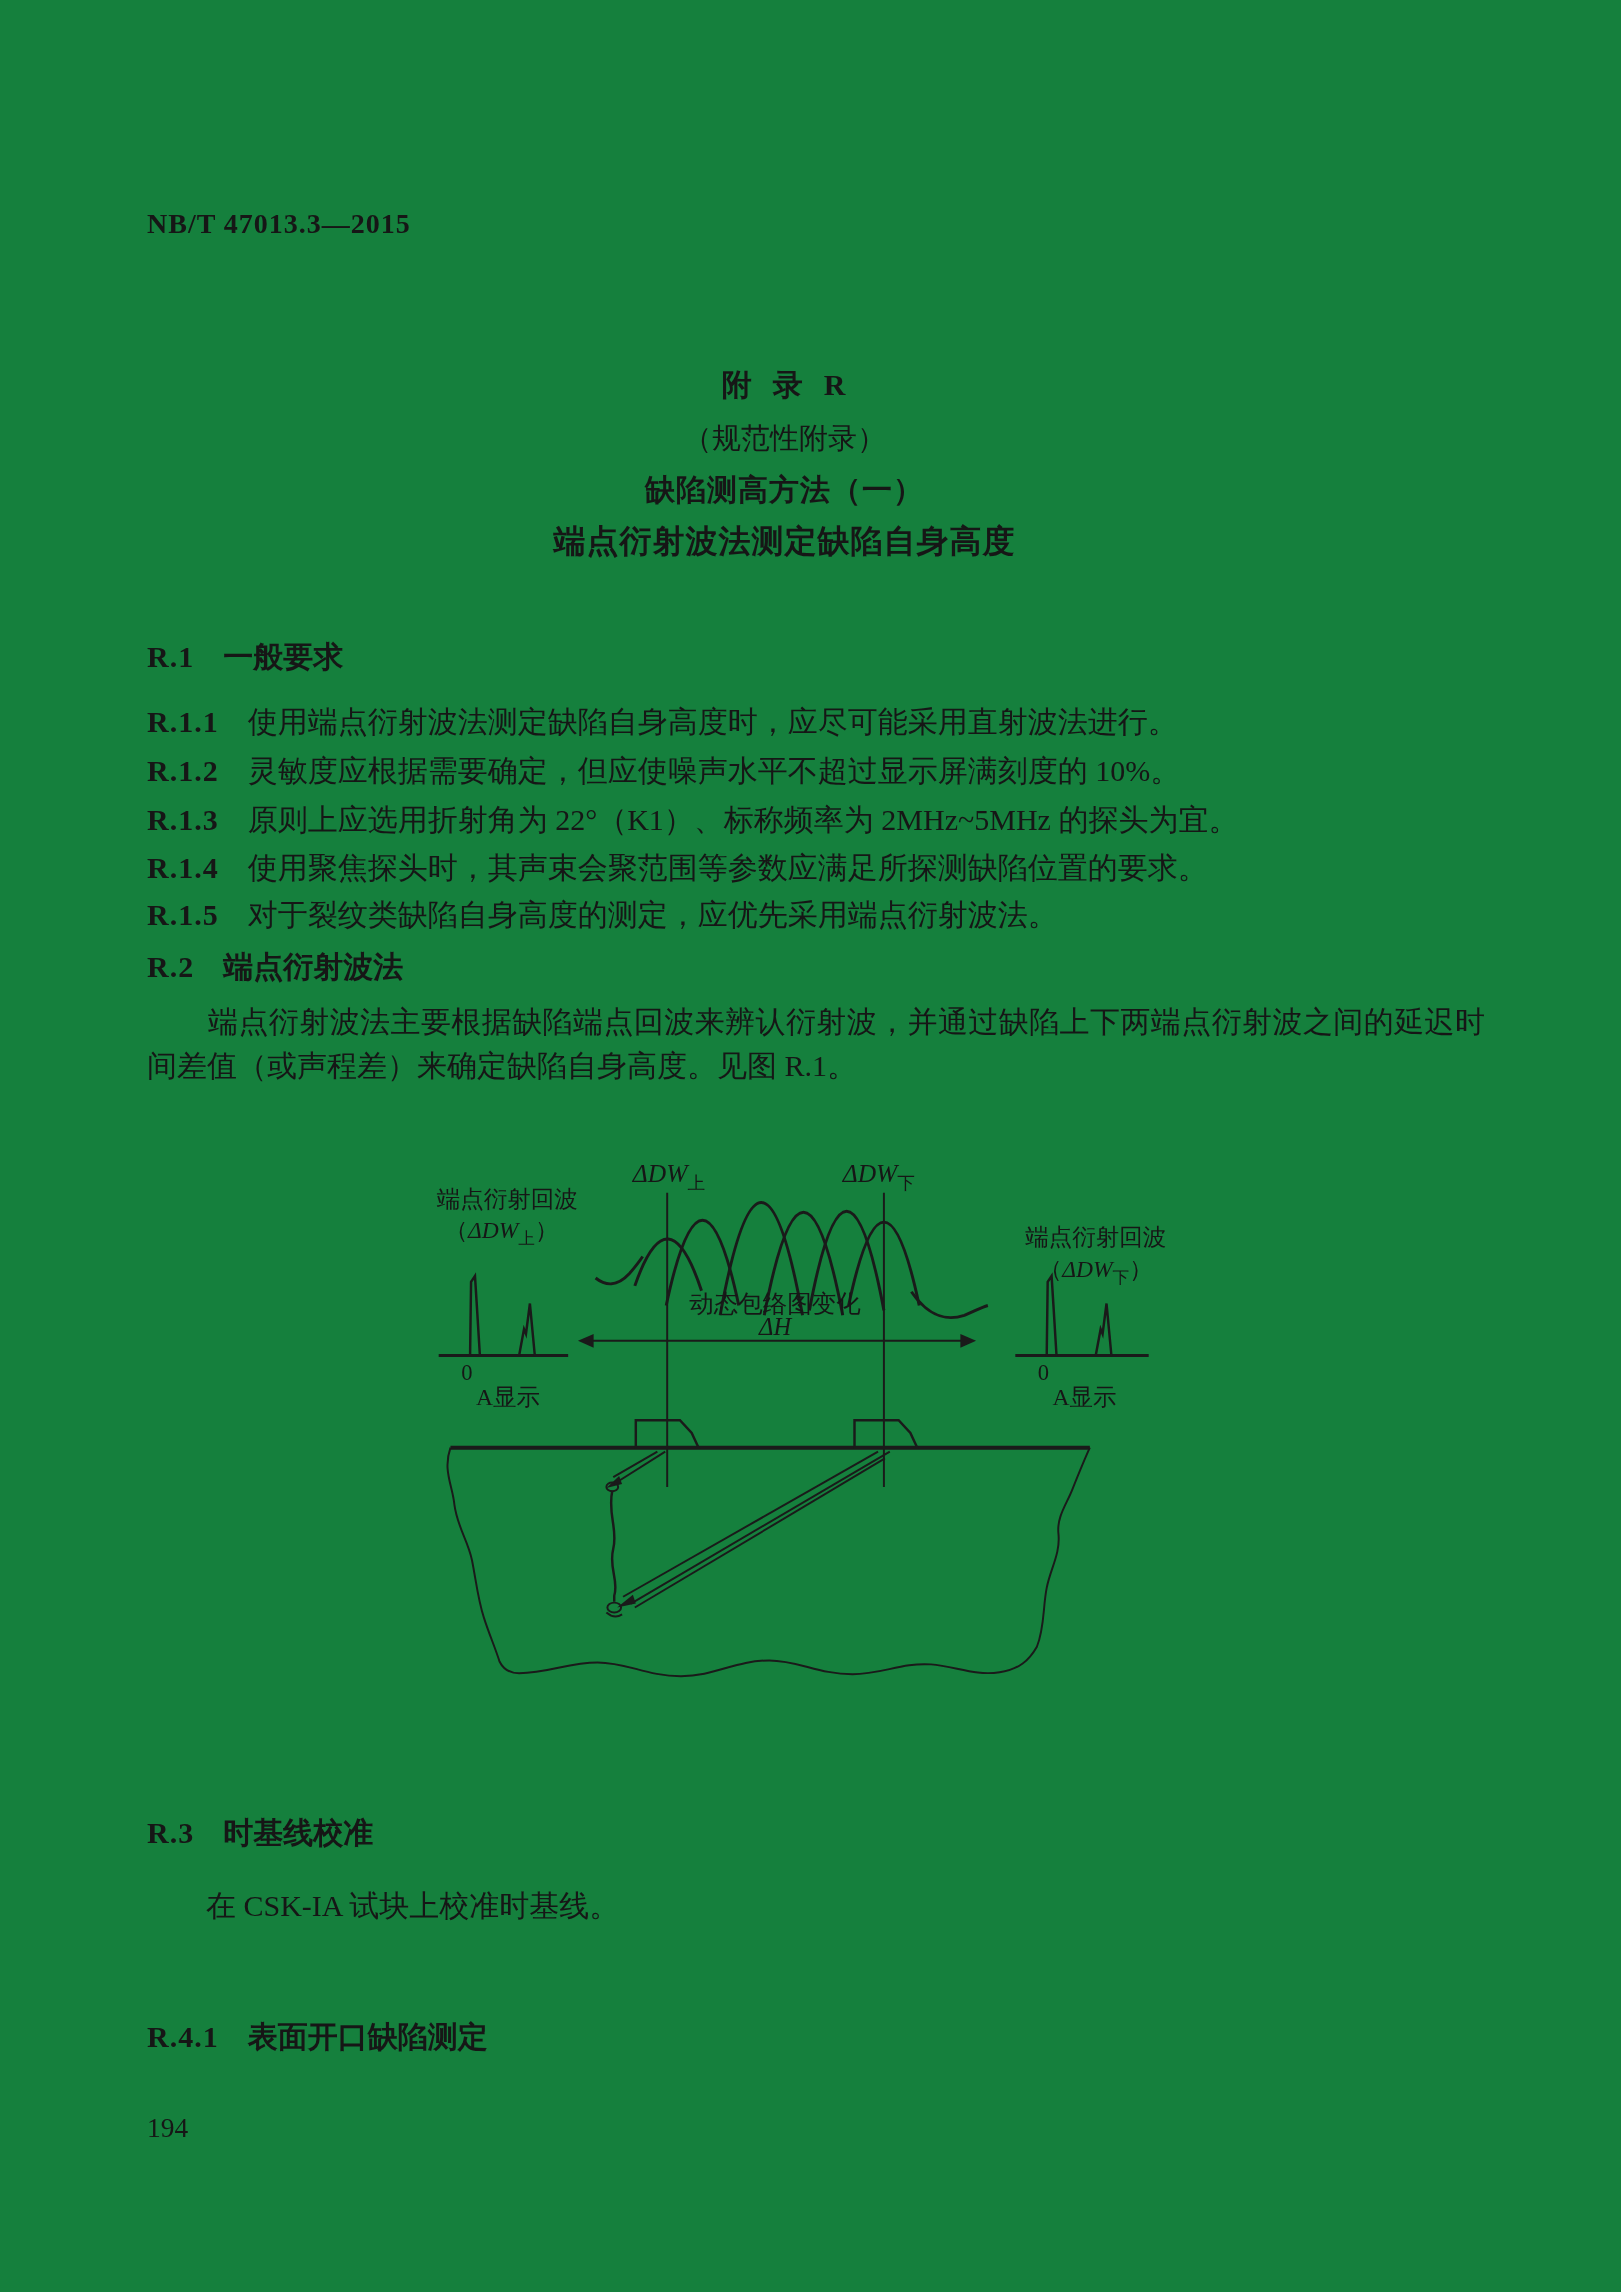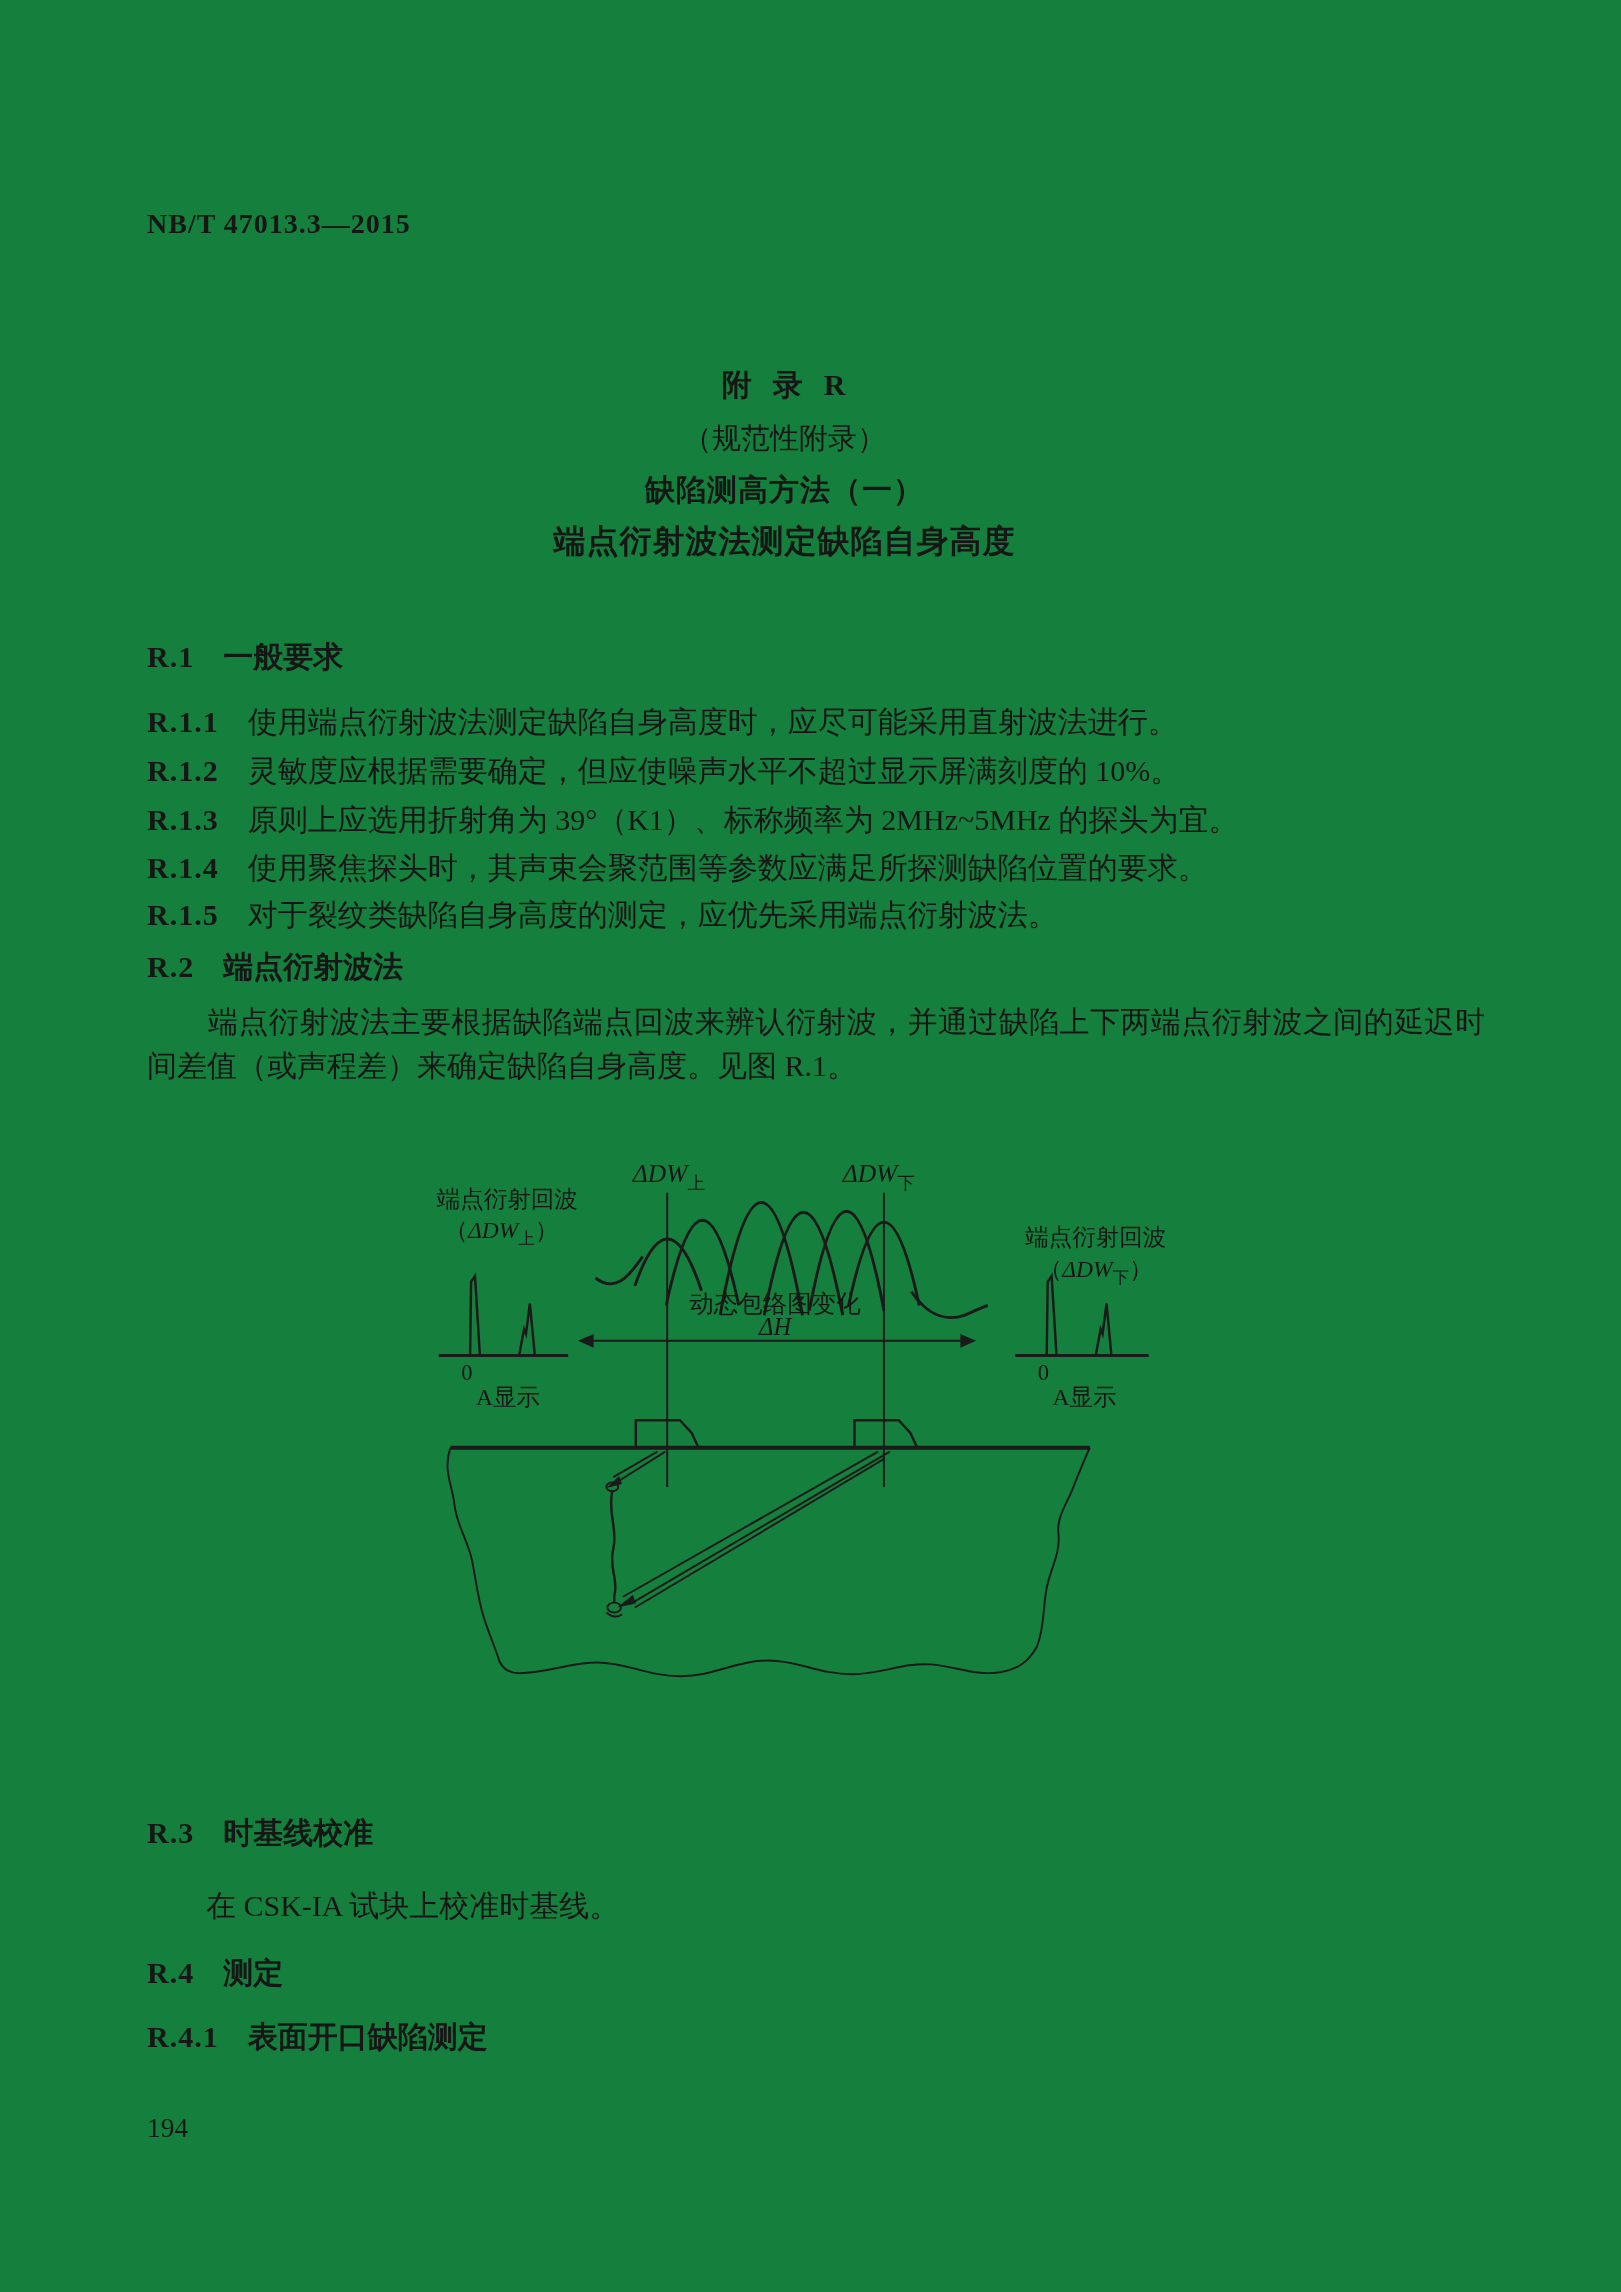--- a/index.html
+++ b/index.html
@@ -44,21 +44,21 @@
   <div class="abs clause head" style="top:637px">
     <span class="num">R.1</span><span>一般要求</span>
   </div>
   <div class="abs clause" style="top:702px">
     <span class="num">R.1.1</span><span>使用端点衍射波法测定缺陷自身高度时，应尽可能采用直射波法进行。</span>
   </div>
   <div class="abs clause" style="top:751px">
     <span class="num">R.1.2</span><span>灵敏度应根据需要确定，但应使噪声水平不超过显示屏满刻度的 10%。</span>
   </div>
   <div class="abs clause" style="top:800px">
-    <span class="num">R.1.3</span><span>原则上应选用折射角为 39°（K1）、标称频率为 2MHz~5MHz 的探头为宜。</span>
+    <span class="num">R.1.3</span><span>原则上应选用折射角为 22°（K1）、标称频率为 2MHz~5MHz 的探头为宜。</span>
   </div>
   <div class="abs clause" style="top:848px">
     <span class="num">R.1.4</span><span>使用聚焦探头时，其声束会聚范围等参数应满足所探测缺陷位置的要求。</span>
   </div>
   <div class="abs clause" style="top:895px">
     <span class="num">R.1.5</span><span>对于裂纹类缺陷自身高度的测定，应优先采用端点衍射波法。</span>
   </div>
   <div class="abs clause head" style="top:947px">
     <span class="num">R.2</span><span>端点衍射波法</span>
   </div>
@@ -159,22 +159,19 @@
     <text x="1059" y="1408" font-size="23">0</text>
     <text x="1074" y="1434" font-size="24">A显示</text>
   </svg>
 
 
   <div class="abs clause head" style="top:1813px">
     <span class="num">R.3</span><span>时基线校准</span>
   </div>
   <div class="abs p2" style="top:1886px">在 CSK-IA 试块上校准时基线。</div>
 
-  <div class="abs clause head" style="top:1953px">
-    <span class="num">R.4</span><span>测定</span>
-  </div>
   <div class="abs clause head" style="top:2017px">
     <span class="num">R.4.1</span><span>表面开口缺陷测定</span>
   </div>
 
   <div class="abs pagenum">194</div>
 </div>
 
 
 </body></html>

